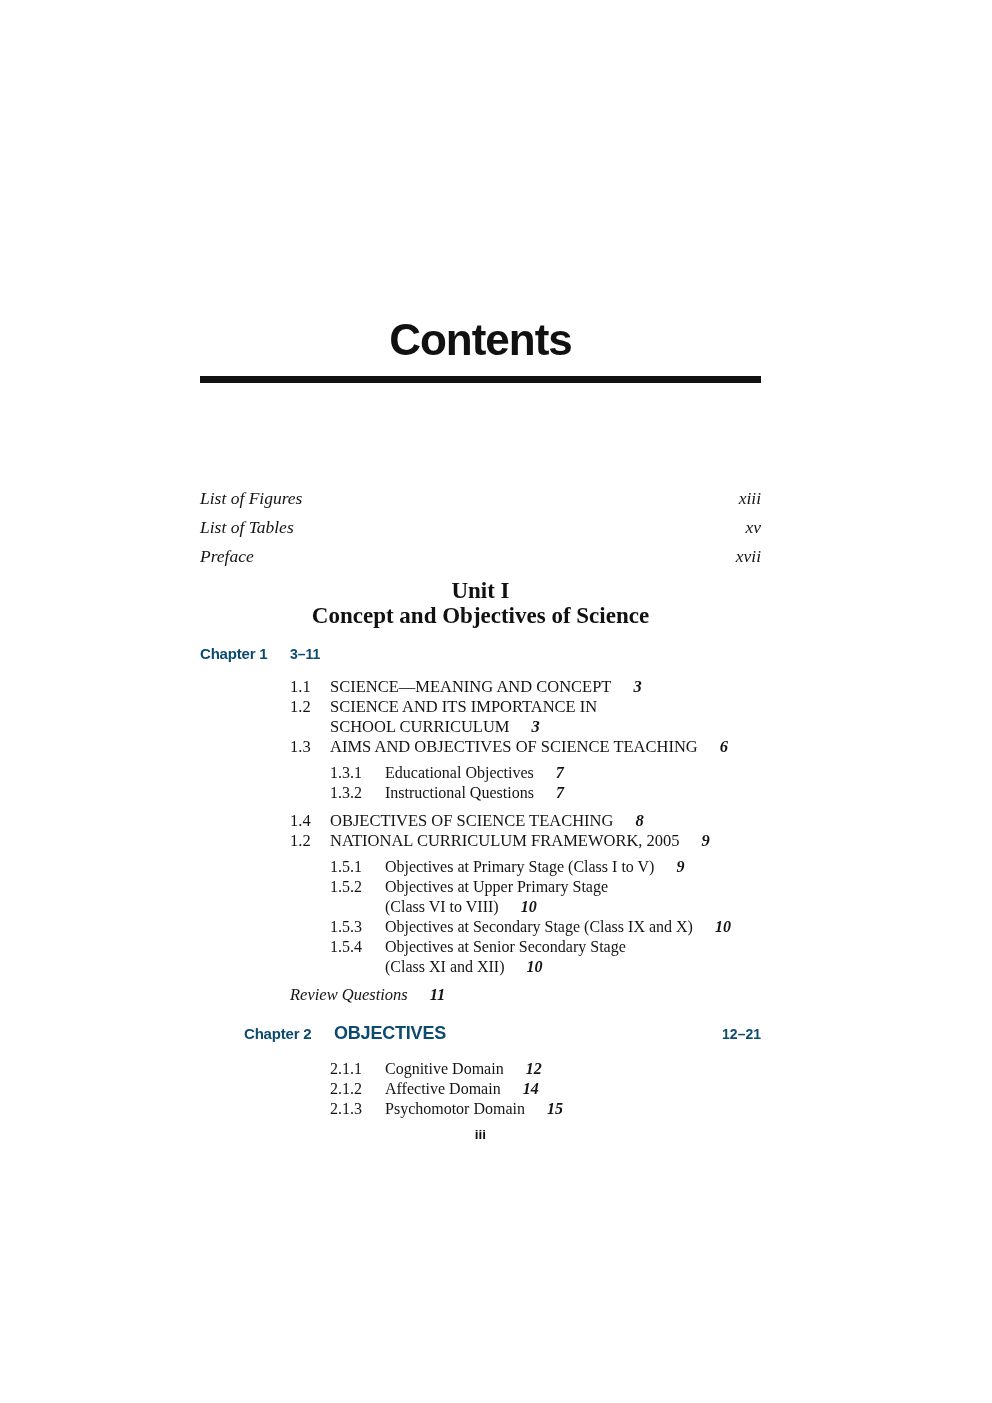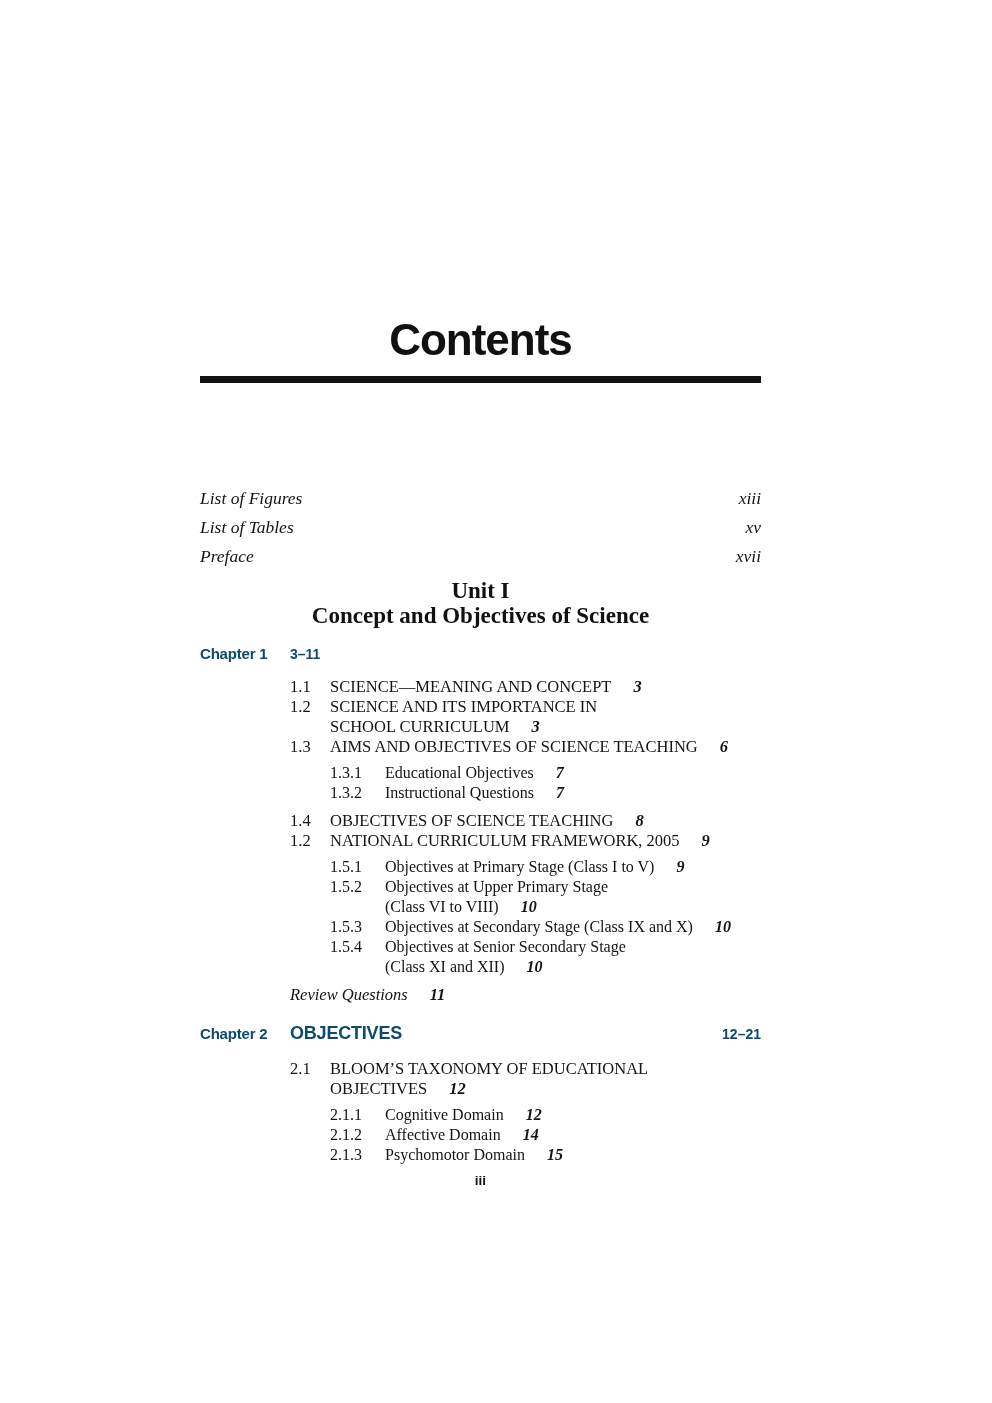--- a/index.html
+++ b/index.html
@@ -59,21 +59,21 @@
   }
   
   .chapter-row {
     display: flex;
     align-items: baseline;
     font-family: "Liberation Sans", sans-serif;
     font-weight: 700;
     color: #0c4a6e;
   }
   .chapter-row.first { margin-top: 17px; }
-  .chapter-row.later { margin-top: 18px; }
+  .chapter-row.later { margin-top: 18px; margin-left: 44px; }
   .ch-label { width: 90px; font-size: 15px; letter-spacing: -0.2px; }
   .ch-title { flex: 1; font-size: 18px; letter-spacing: -0.2px; }
   .ch-pages { font-size: 14px; }
   
   .entries {
     margin-left: 90px;
     margin-top: 15px;
     font-size: 16.5px;
   }
   .entry {
@@ -212,27 +212,20 @@
     </div>
 
     <div class="chapter-row later">
       <span class="ch-label">Chapter 2</span>
       <span class="ch-title">OBJECTIVES</span>
       <span class="ch-pages">12–21</span>
     </div>
 
     <div class="entries">
 
-      <div class="entry">
-        <span class="enum">2.1</span>
-        <span class="etext">
-          <span class="line">BLOOM’S TAXONOMY OF EDUCATIONAL</span>
-          <span class="line"><span>OBJECTIVES</span><span class="pg">12</span></span>
-        </span>
-      </div>
 
       <div class="subgroup">
         <div class="entry">
           <span class="enum">2.1.1</span>
           <span class="etext"><span>Cognitive Domain</span><span class="pg">12</span></span>
         </div>
         <div class="entry">
           <span class="enum">2.1.2</span>
           <span class="etext"><span>Affective Domain</span><span class="pg">14</span></span>
         </div>

